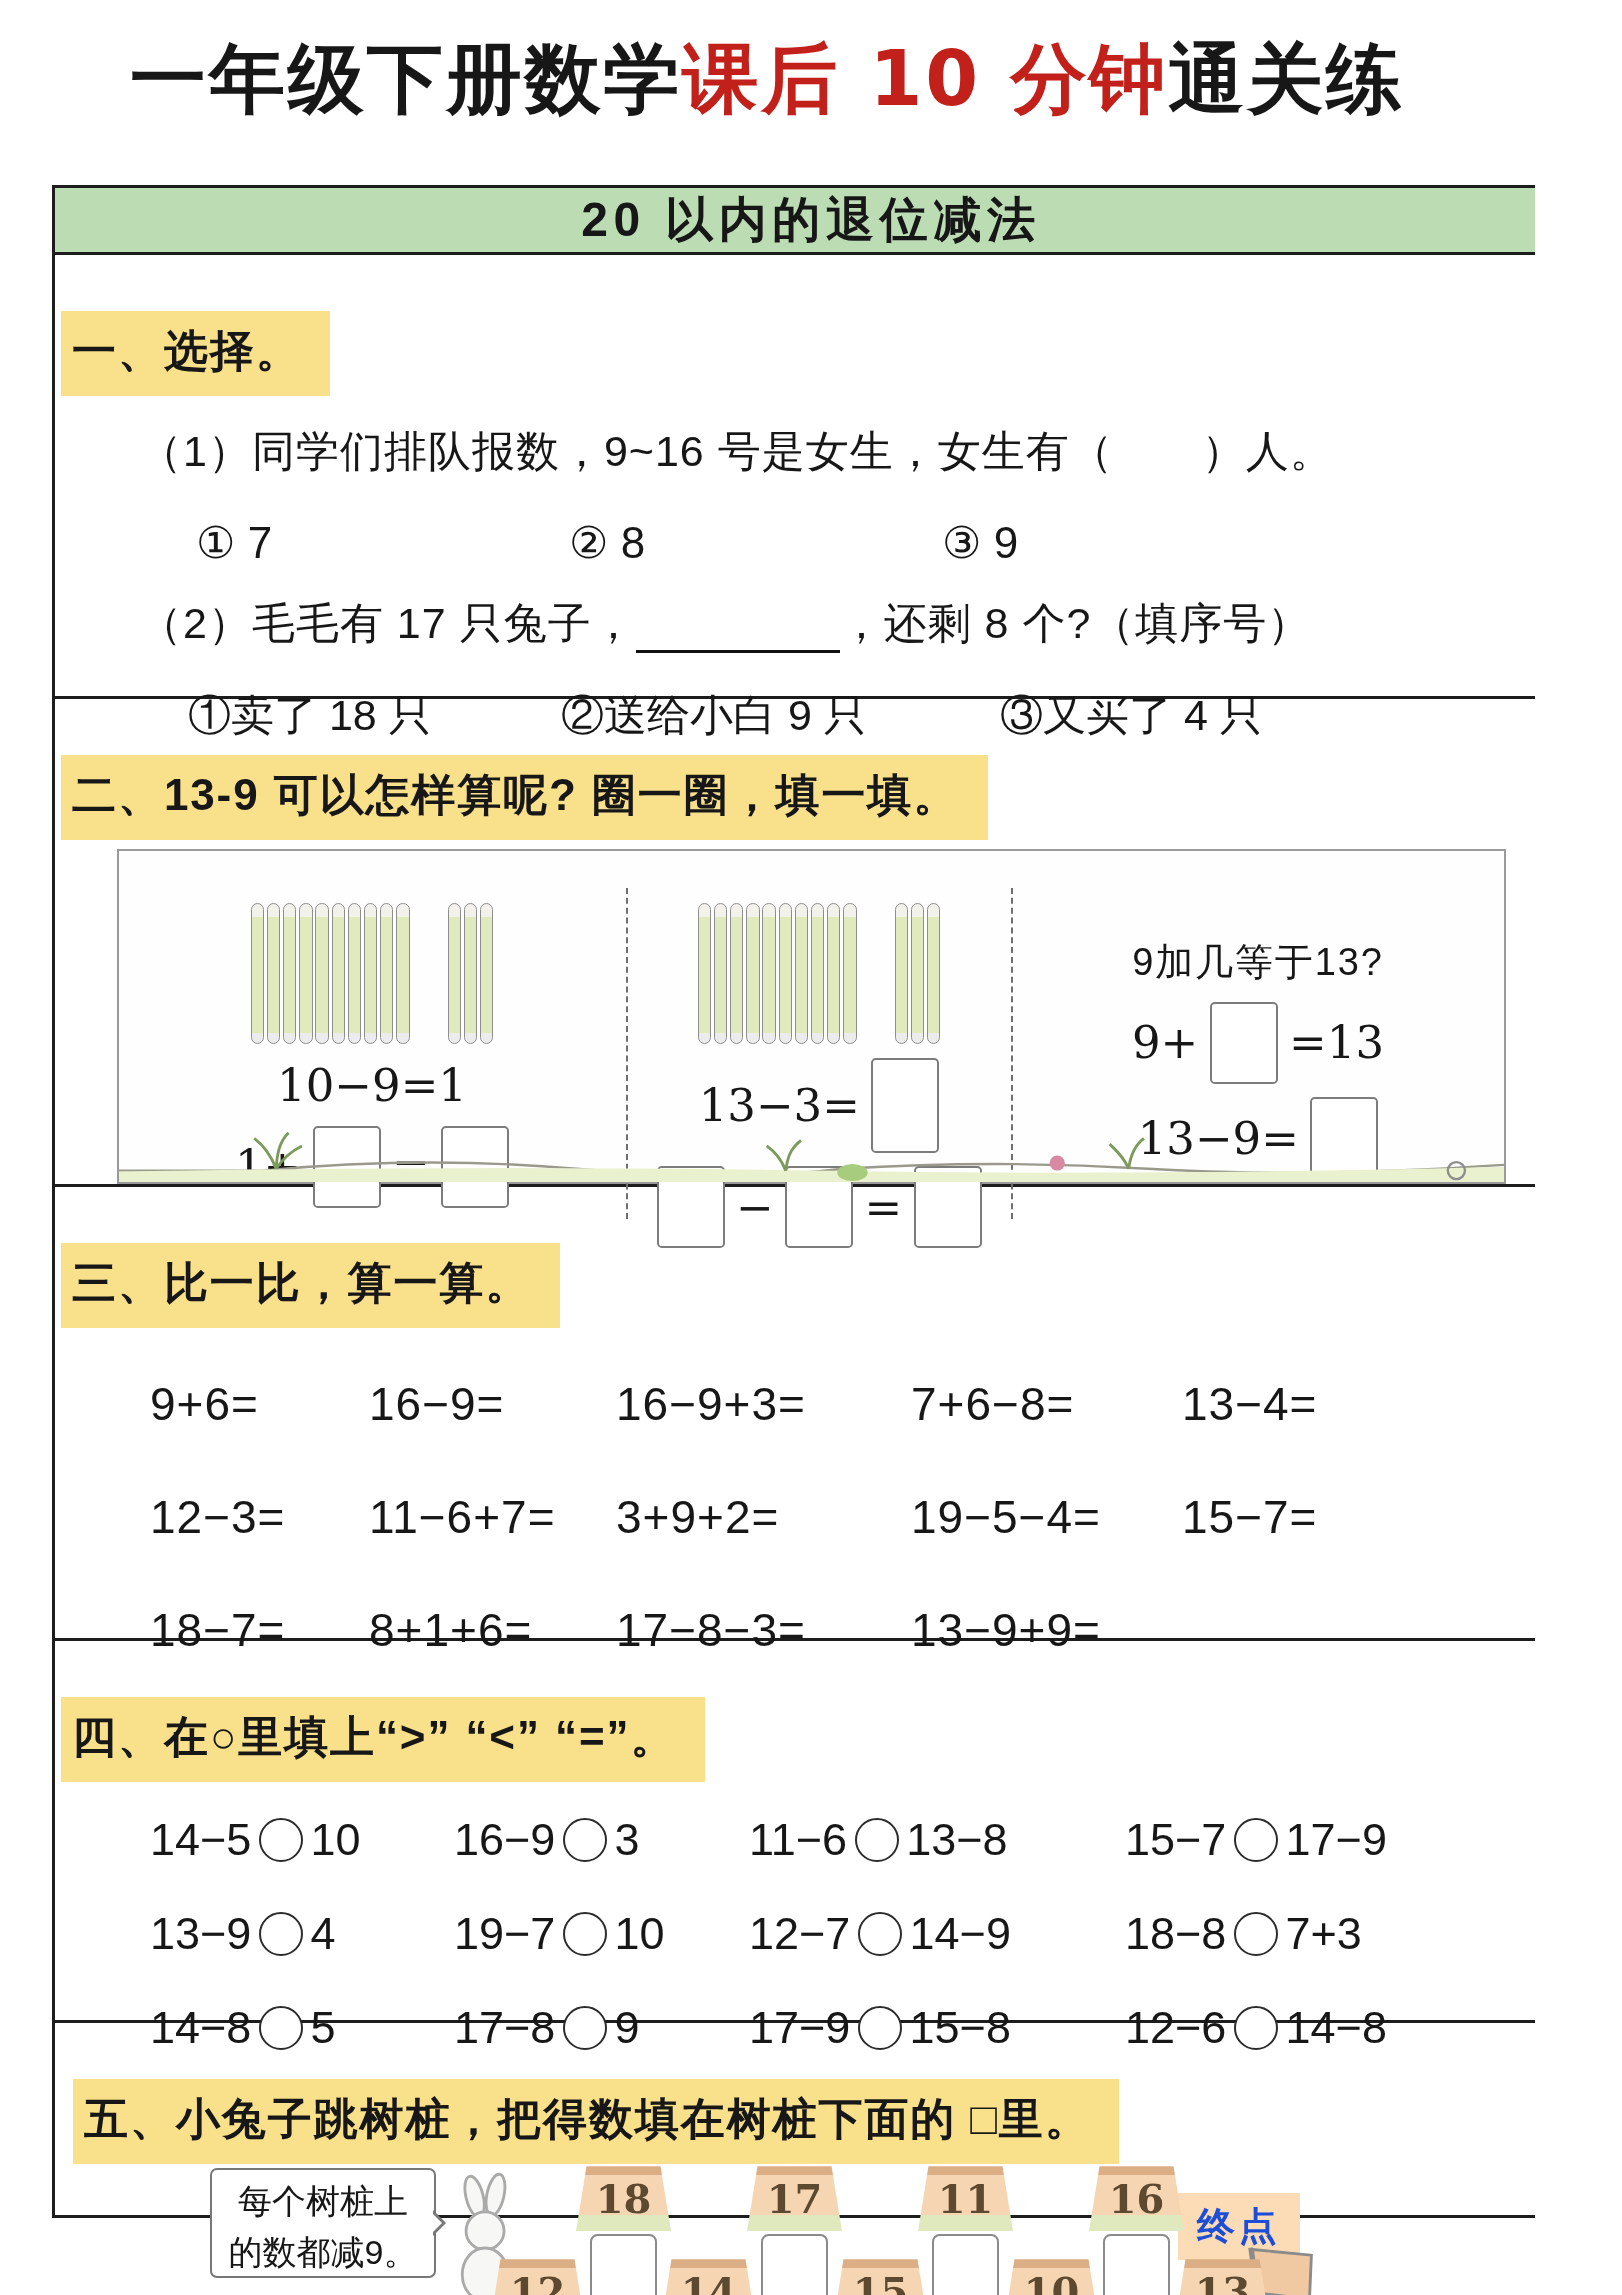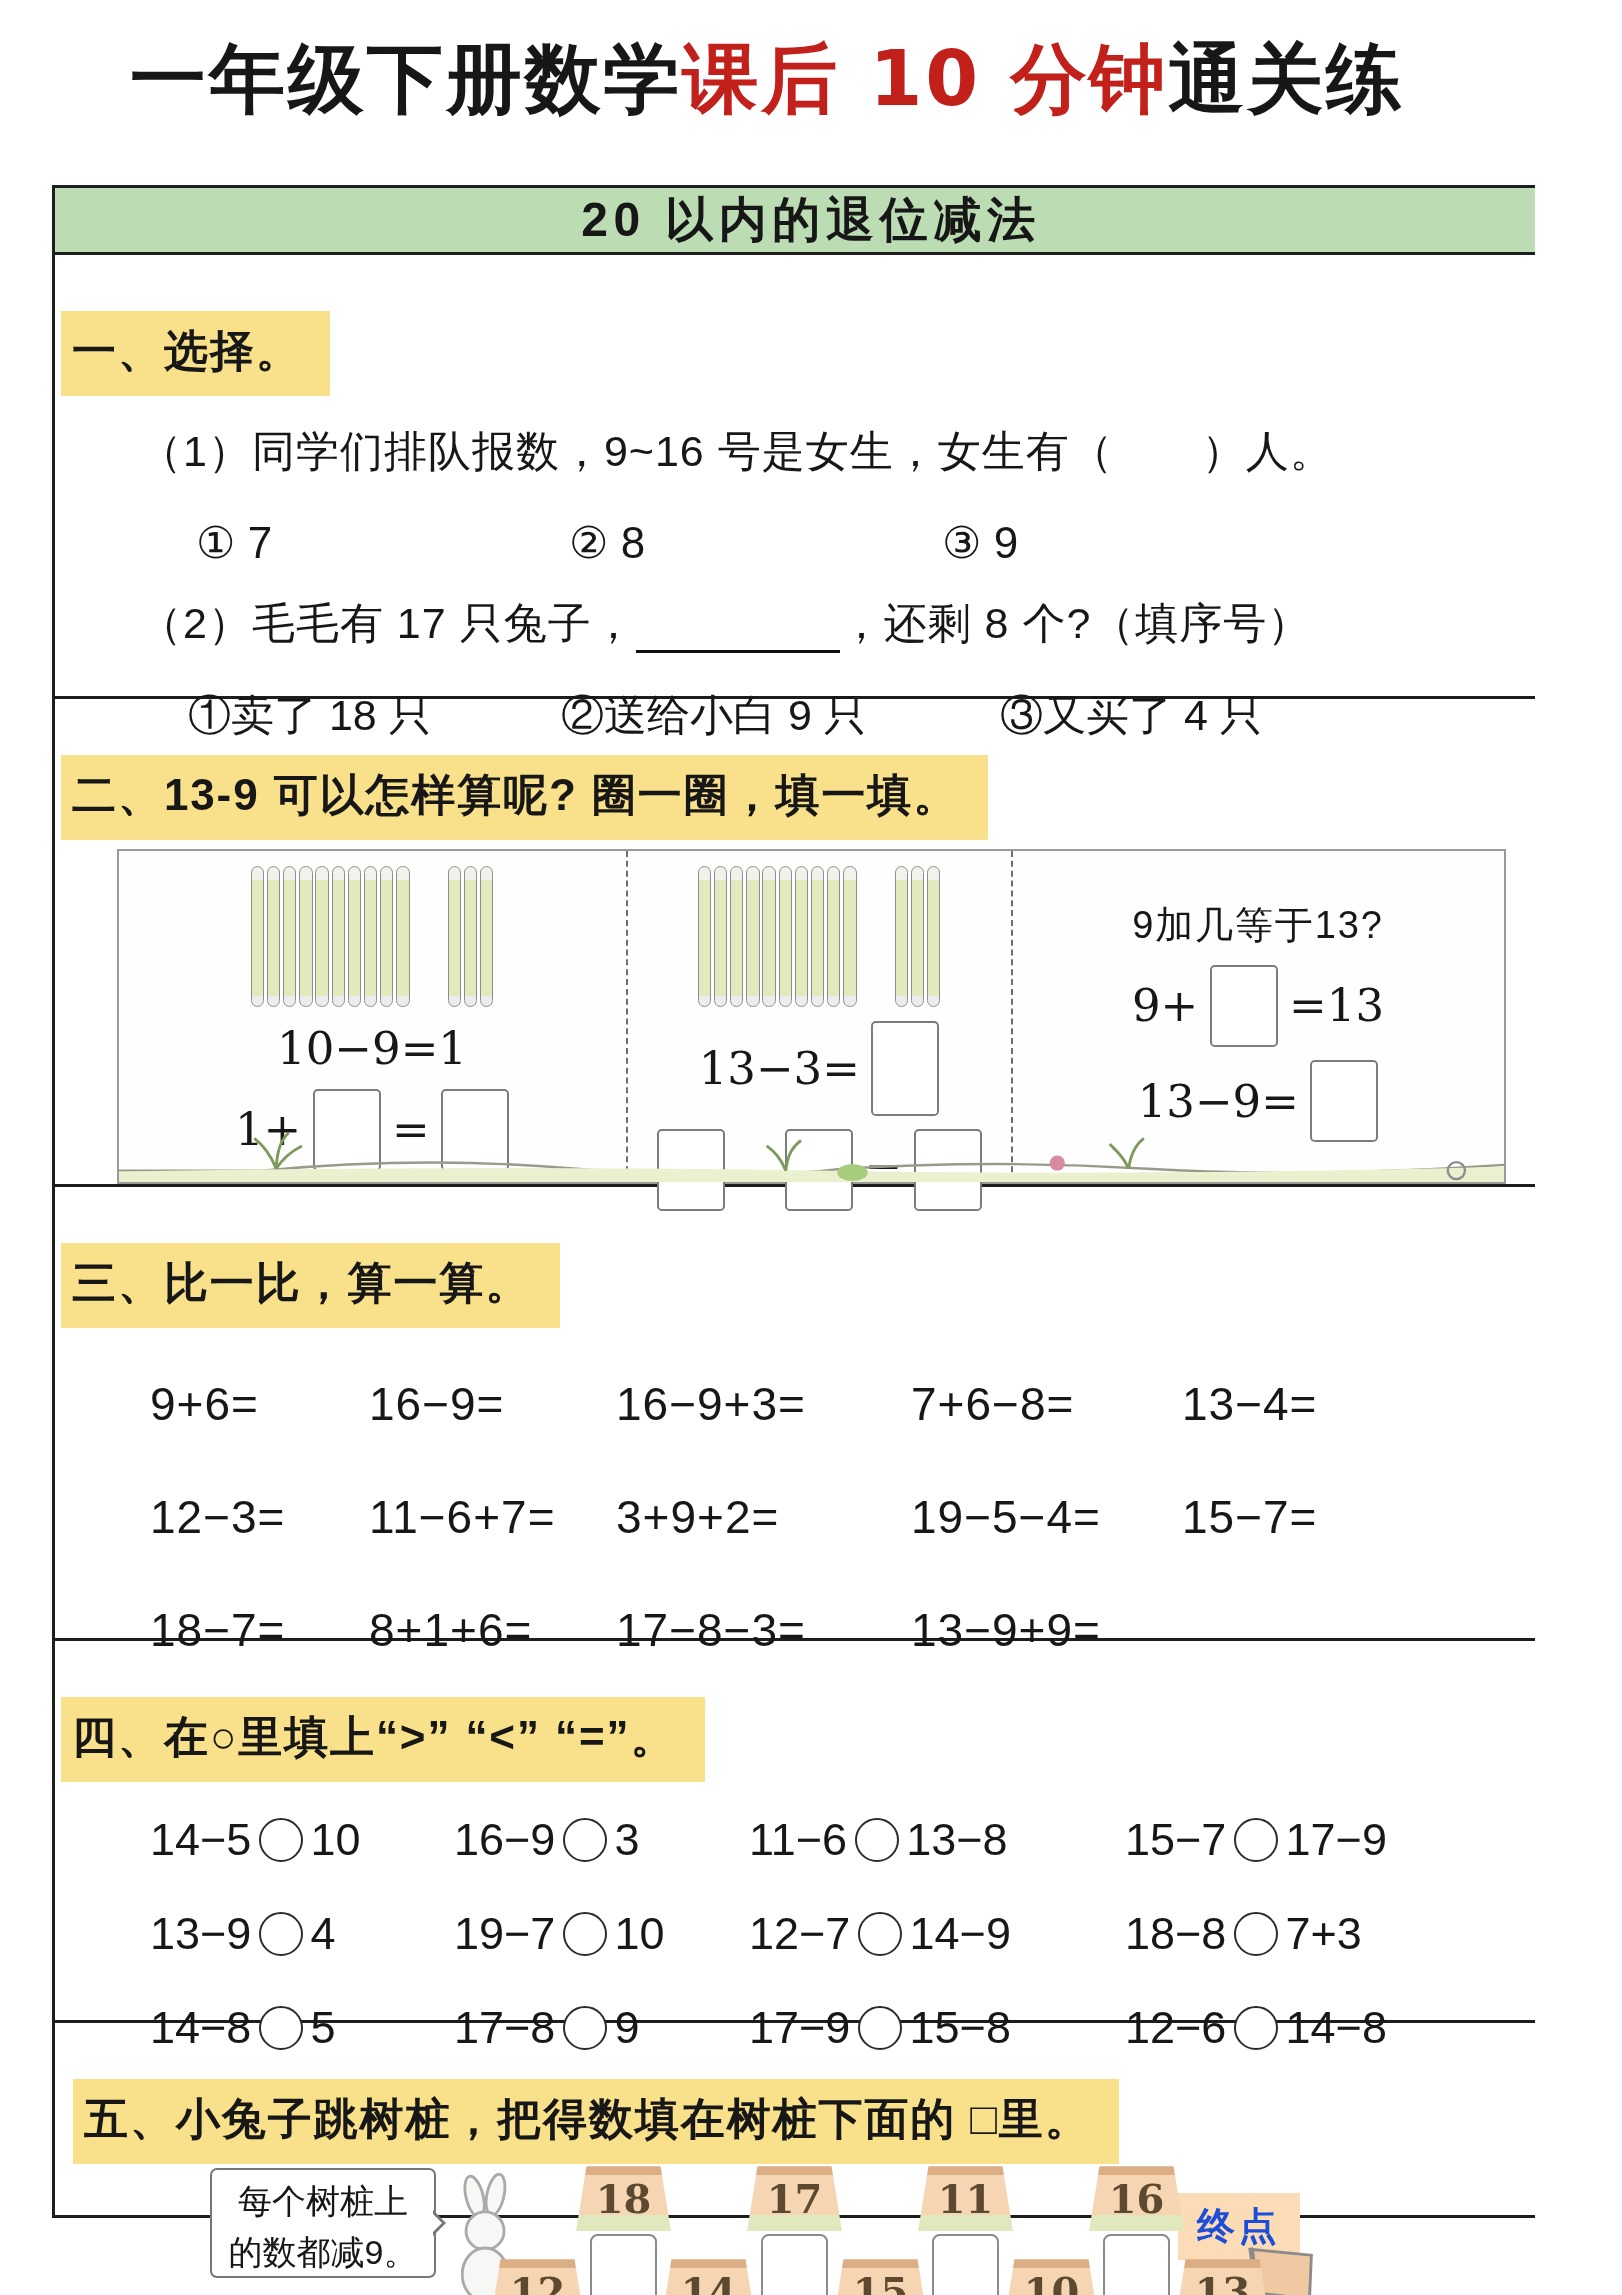--- a/index.html
+++ b/index.html
@@ -34,21 +34,21 @@
   .opts2 { display:flex; padding-left:133px; margin-top:34px; font-size:43px; }
   .opts2 span:nth-child(1){ width:373px; }
   .opts2 span:nth-child(2){ width:439px; }
   .blank-underline { display:inline-block; width:204px; border-bottom:3.8px solid #111;
                      height:44px; vertical-align:bottom; }
 
   
   .sec2 { height:454px; }
   .picture { position:relative; width:1389px; height:335px; margin:9.5px auto 0;
              border:2.9px solid #9a9a9a; background:#fefefe; display:flex; }
-  .panel { position:relative; height:100%; }
+  .panel { position:relative; height:100%;margin-top:37px; }
   .pnl1 { width:509px; border-right:2.9px dashed #6f6f6f; }
   .pnl2 { width:385px; border-right:2.9px dashed #6f6f6f; }
   .pnl3 { flex:1; }
   .sticks { display:flex; justify-content:center; align-items:flex-start; gap:38px; margin-top:15px; }
   .bundle { display:flex; gap:2.9px; }
   .stick { width:13.3px; height:141px; border:1.9px solid #8e8e8e; border-radius:6.7px;
            background:linear-gradient(#f2f2ea 0 9%, #e1eabd 9% 93%, #ececec 93%); }
   .serif { font-family:"DejaVu Serif", serif; }
   .eqline { text-align:center; font-size:45px; margin-top:15px; }
   .eqrow { display:flex; align-items:center; justify-content:center; gap:11.4px;

